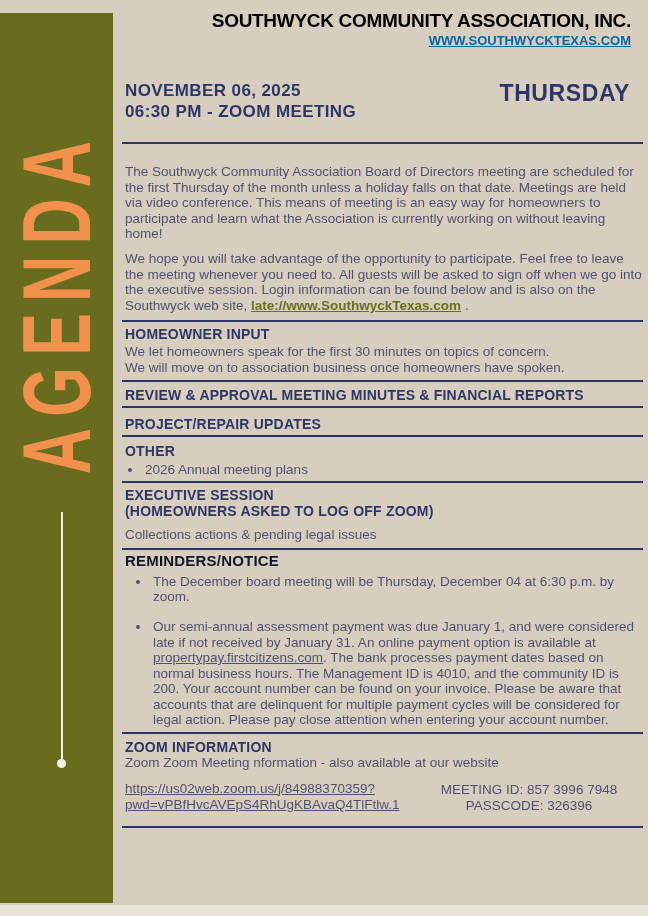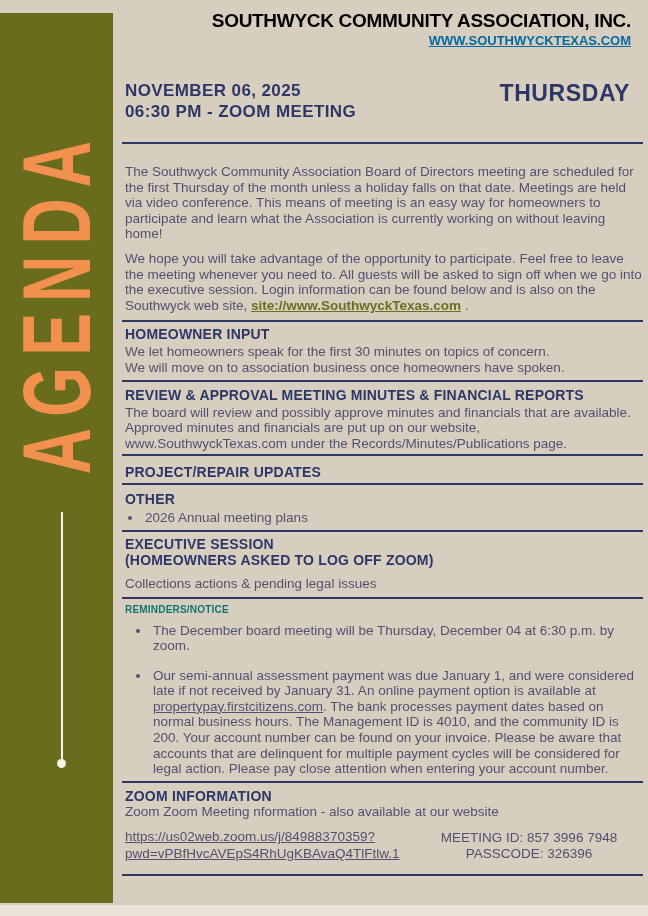--- a/index.html
+++ b/index.html
@@ -62,21 +62,21 @@
     margin:0 0 0 3px;font-size:14px;font-weight:700;color:#2c3766;
     letter-spacing:0.2px;line-height:16px;
   }
   .link-olive{color:#6b6d1f;font-weight:700;text-decoration:underline;}
   .link-body{color:#51516f;text-decoration:underline;}
   ul{margin:0;padding:0 0 0 21px;}
   ul.wide{padding-left:29px;}
   li{margin:0;padding-left:2px;}
   li + li{margin-top:1px;}
   ul.wide li + li{margin-top:14px;}
-  .red-title{color:#0f766e;font-size:10px;}
+  .red-title{color:#0f172a;font-size:15px;}
   .footer-row{
     display:flex;align-items:flex-start;margin-top:10px;margin-left:3px;
   }
   .footer-links{width:290px;line-height:16.5px;}
   .footer-ids{flex:1;text-align:center;line-height:16px;padding-top:1px;}
   
   .mt2{margin-top:2px !important;} .mt3{margin-top:3px !important;}
   .mt4{margin-top:4px !important;} .mt5{margin-top:5px !important;}
   .mt6{margin-top:6px !important;} .mt7{margin-top:7px !important;}
   .mt8{margin-top:8px !important;} .mt12{margin-top:12px !important;}
@@ -102,30 +102,29 @@
       <div>NOVEMBER 06, 2025</div>
       <div>06:30 PM - ZOOM MEETING</div>
     </div>
     <div class="day-label">THURSDAY</div>
   </div>
 
   <div class="content">
     <hr class="rule">
 
     <p class="p1">The Southwyck Community Association Board of Directors meeting are scheduled for the first Thursday of the month unless a holiday falls on that date. Meetings are held via video conference. This means of meeting is an easy way for homeowners to participate and learn what the Association is currently working on without leaving home!</p>
-    <p class="p2"><span>We hope you will take advantage of the opportunity to participate. Feel free to leave the meeting whenever you need to. All guests will be asked to sign off when we go into the executive session. Login information can be found below and is also on the Southwyck web site, </span><span class="link-olive">site://www.SouthwyckTexas.com</span><span> .</span></p>
+    <p class="p2"><span>We hope you will take advantage of the opportunity to participate. Feel free to leave the meeting whenever you need to. All guests will be asked to sign off when we go into the executive session. Login information can be found below and is also on the Southwyck web site, </span><span class="link-olive">late://www.SouthwyckTexas.com</span><span> .</span></p>
 
     <hr class="rule mt7">
     <h3 class="sec-title mt4">HOMEOWNER INPUT</h3>
     <p class="mt2">We let homeowners speak for the first 30 minutes on topics of concern.</p>
     <p>We will move on to association business once homeowners have spoken.</p>
 
     <hr class="rule mt4">
     <h3 class="sec-title mt5">REVIEW &amp; APPROVAL MEETING MINUTES  &amp; FINANCIAL REPORTS</h3>
-    <p class="mt2">The board will review and possibly approve minutes and financials that are available. Approved minutes and financials are put up on our website, www.SouthwyckTexas.com under the Records/Minutes/Publications page.</p>
 
     <hr class="rule mt3">
     <h3 class="sec-title mt8">PROJECT/REPAIR UPDATES</h3>
 
     <hr class="rule mt3">
     <h3 class="sec-title mt6">OTHER</h3>
     <ul class="mt3">
       <li>2026 Annual meeting plans</li>
     </ul>
 

